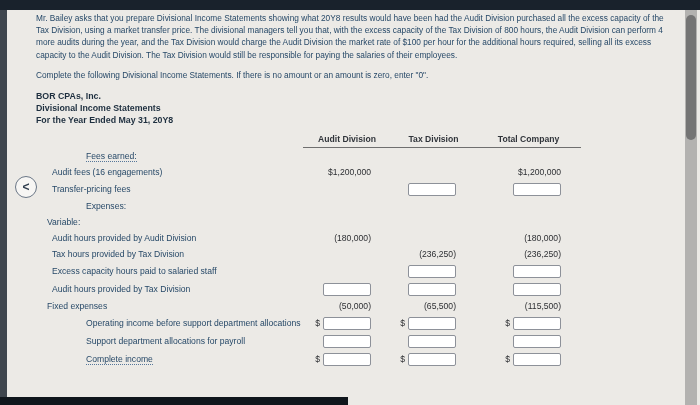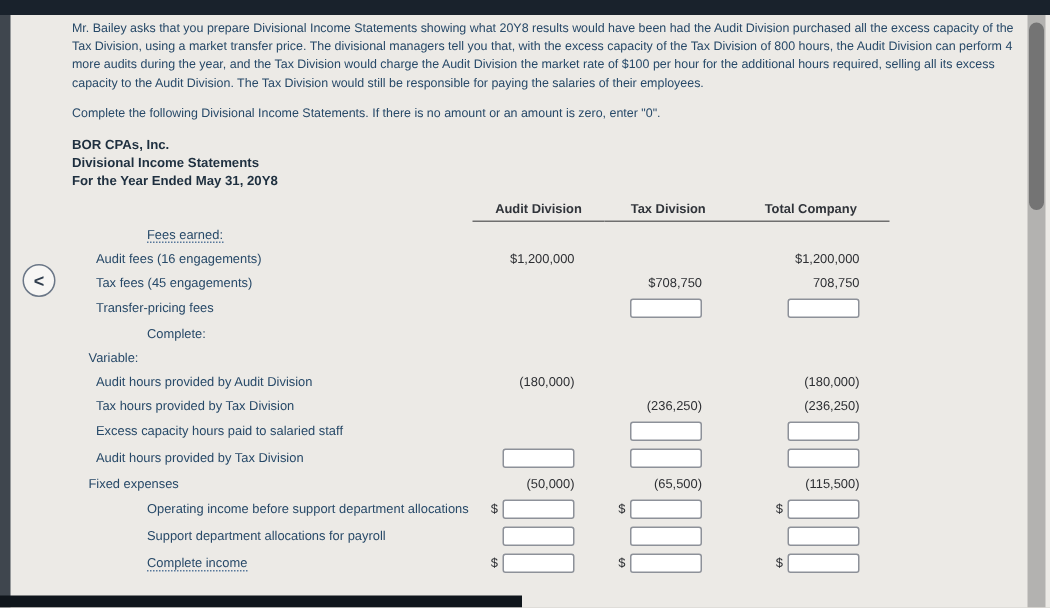--- a/index.html
+++ b/index.html
@@ -11,21 +11,21 @@
   .left-edge { position:absolute; top:0; left:0; width:7px; height:405px; background:#3f464e; z-index:4; }
   .bottom-bar { position:absolute; bottom:0; left:0; width:348px; height:8px; background:#10161c; z-index:5; }
 
   .scrollbar { position:absolute; top:10px; right:3px; width:12px; height:395px; background:#b3b2b0; z-index:6; }
   .scroll-thumb { position:absolute; top:5px; left:1px; width:10px; height:125px; background:#747474; border-radius:5px; }
 
   .back-btn { position:absolute; left:15px; top:176px; width:22px; height:22px; border-radius:50%;
               border:1px solid #6b7787; background:#f7f6f4; display:flex; align-items:center; justify-content:center;
               color:#2f3d4d; font-size:12px; font-weight:bold; cursor:pointer; z-index:6; }
 
-  .content { position:absolute; left:48px; top:12px; width:636px; }
+  .content { position:absolute; left:36px; top:12px; width:636px; }
   .para { color:#274968; font-size:8.3px; line-height:12.2px; width:632px; }
   .instruction { margin-top:8px; }
 
   .title-block { margin-top:9px; width:560px; text-align:left; font-weight:bold;
                  font-size:8.8px; line-height:12px; color:#1e2f3f; }
 
   .tbl { margin-top:4px; width:545px; font-size:8.6px; }
   .t-row { display:grid; grid-template-columns:267px 88px 85px 105px; align-items:center; height:16px; }
   .t-row.tall { height:18px; }
   .t-head { height:18px;text-align:center; }
@@ -85,49 +85,37 @@
           </div>
         <div class="cell val">
             <span class="num">$1,200,000</span>
           </div>
         <div class="cell val"></div>
         <div class="cell val">
             <span class="num">$1,200,000</span>
           </div>
       </div>
 
-      <div class="t-row">
-        <div class="cell lbl ind2">
-            <span>Tax fees (45 engagements)</span>
-          </div>
-        <div class="cell val"></div>
-        <div class="cell val">
-            <span class="num">$708,750</span>
-          </div>
-        <div class="cell val">
-            <span class="num">708,750</span>
-          </div>
-      </div>
 
       <div class="t-row tall">
         <div class="cell lbl ind2">
             <span>Transfer-pricing fees</span>
           </div>
         <div class="cell val"></div>
         <div class="cell val">
             <input class="amt" type="text" style="">
           </div>
         <div class="cell val">
             <input class="amt" type="text" style="">
           </div>
       </div>
 
       <div class="t-row">
         <div class="cell lbl ind0">
-            <span>Complete:</span>
+            <span>Expenses:</span>
           </div>
         <div class="cell val"></div>
         <div class="cell val"></div>
         <div class="cell val"></div>
       </div>
 
       <div class="t-row">
         <div class="cell lbl ind1">
             <span>Variable:</span>
           </div>

